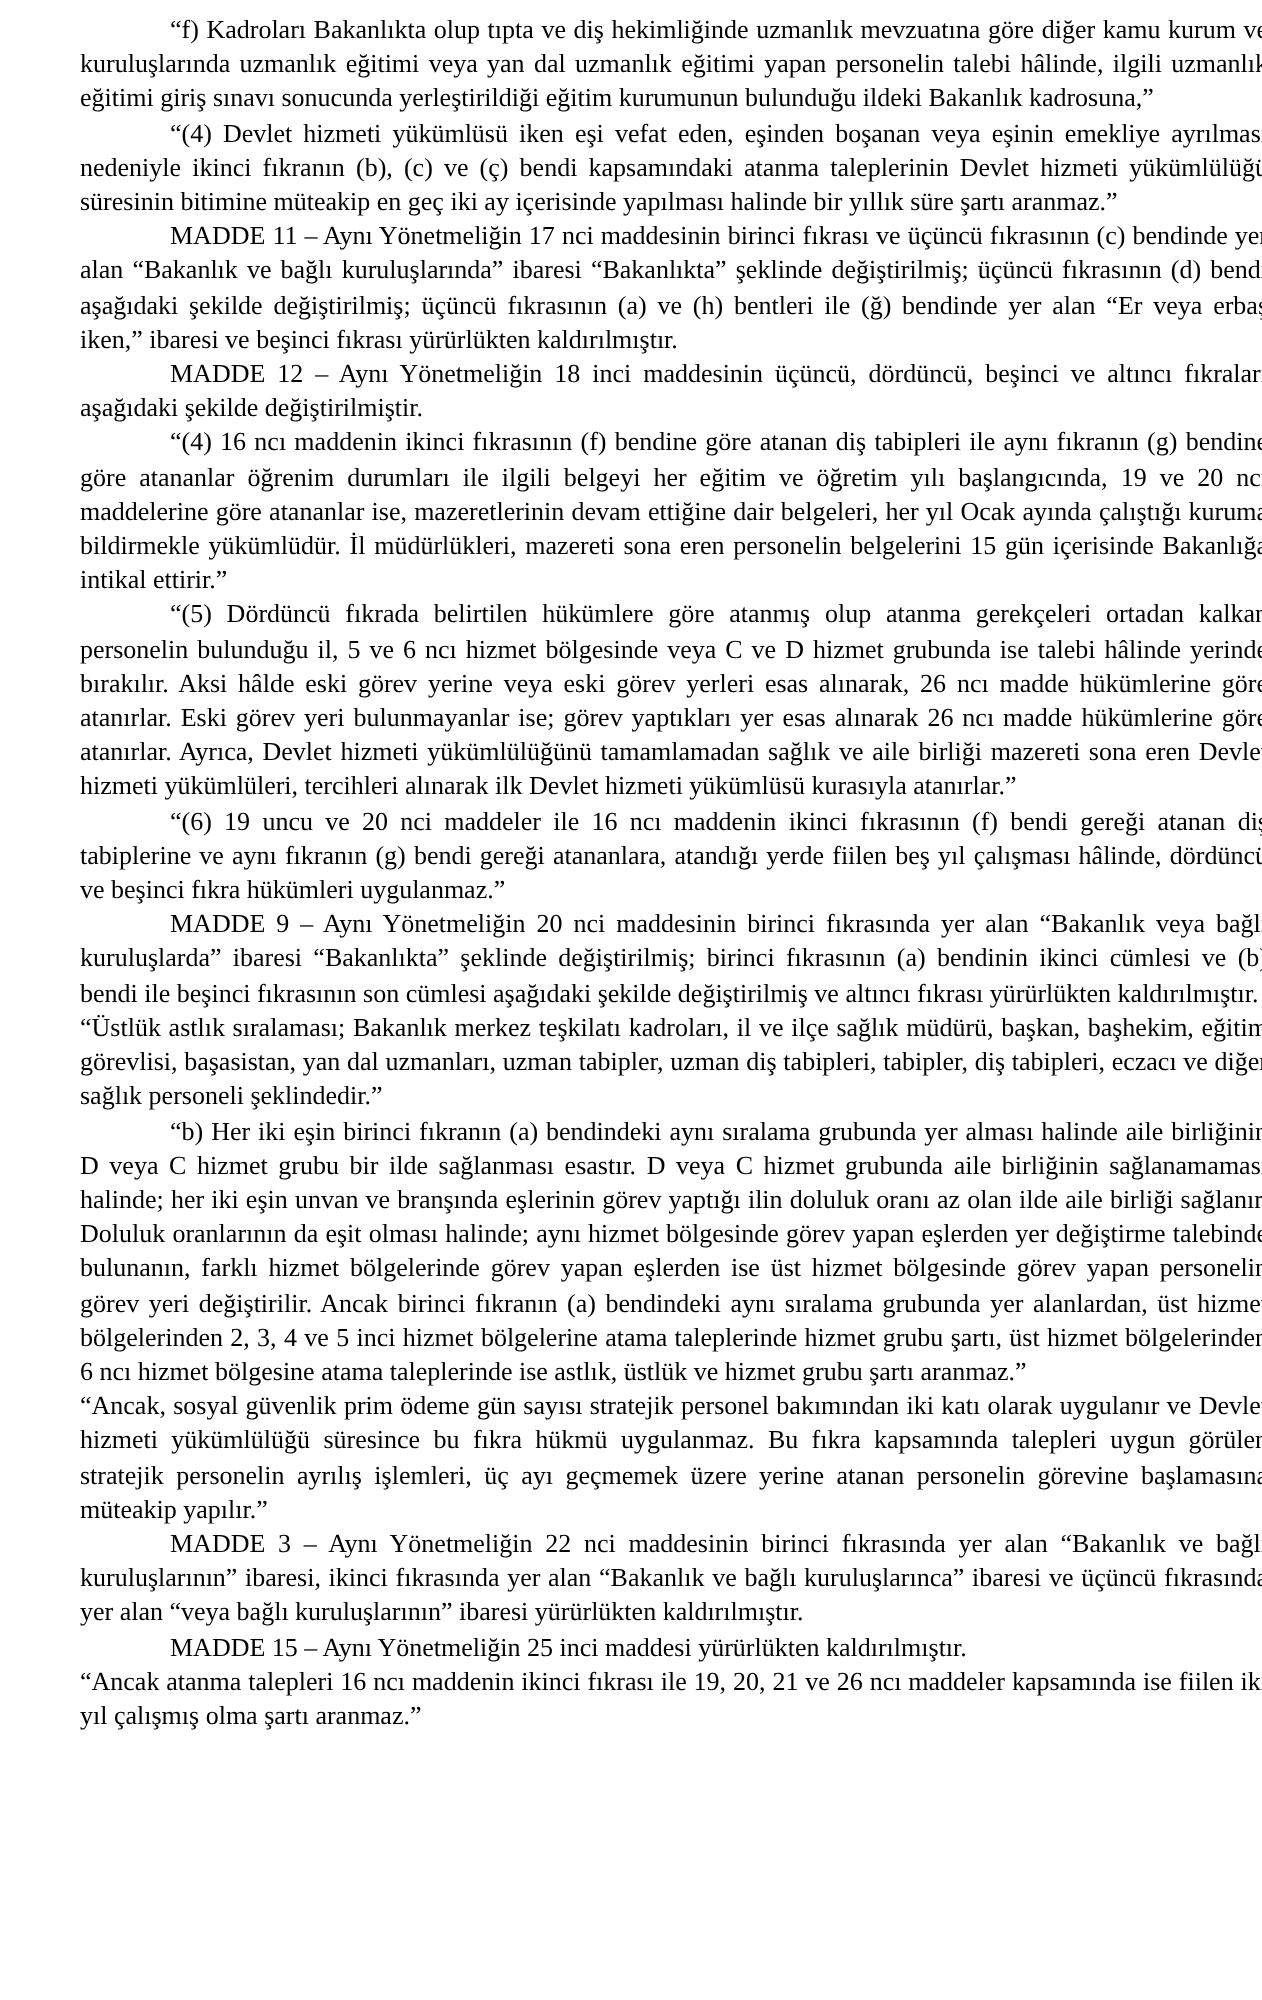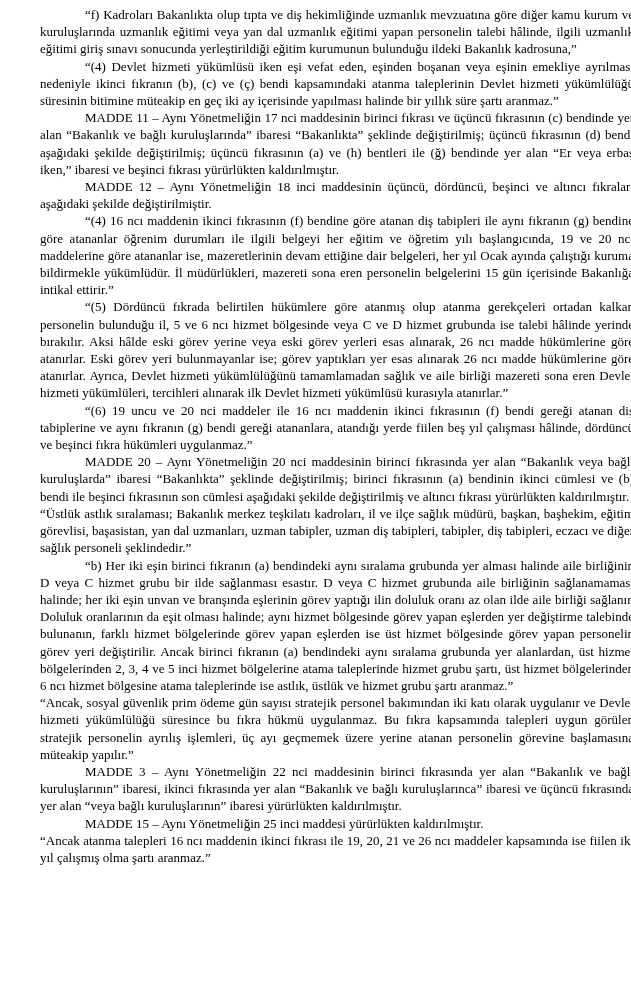--- a/index.html
+++ b/index.html
@@ -37,21 +37,21 @@
 
 <div class="page">
   <div id="document-body">
       <p class="para indent">“f) Kadroları Bakanlıkta olup tıpta ve diş hekimliğinde uzmanlık mevzuatına göre diğer kamu kurum ve kuruluşlarında uzmanlık eğitimi veya yan dal uzmanlık eğitimi yapan personelin talebi hâlinde, ilgili uzmanlık eğitimi giriş sınavı sonucunda yerleştirildiği eğitim kurumunun bulunduğu ildeki Bakanlık kadrosuna,”</p>
       <p class="para indent">“(4) Devlet hizmeti yükümlüsü iken eşi vefat eden, eşinden boşanan veya eşinin emekliye ayrılması nedeniyle ikinci fıkranın (b), (c) ve (ç) bendi kapsamındaki atanma taleplerinin Devlet hizmeti yükümlülüğü süresinin bitimine müteakip en geç iki ay içerisinde yapılması halinde bir yıllık süre şartı aranmaz.”</p>
       <p class="para indent"><span class="madde-label">MADDE 11 –</span> Aynı Yönetmeliğin 17 nci maddesinin birinci fıkrası ve üçüncü fıkrasının (c) bendinde yer alan “Bakanlık ve bağlı kuruluşlarında” ibaresi “Bakanlıkta” şeklinde değiştirilmiş; üçüncü fıkrasının  (d) bendi aşağıdaki şekilde değiştirilmiş; üçüncü fıkrasının (a) ve (h) bentleri ile (ğ) bendinde yer alan “Er veya erbaş iken,” ibaresi ve beşinci fıkrası yürürlükten kaldırılmıştır.</p>
       <p class="para indent"><span class="madde-label">MADDE 12 –</span> Aynı Yönetmeliğin 18 inci maddesinin üçüncü, dördüncü, beşinci ve altıncı fıkraları aşağıdaki şekilde değiştirilmiştir.</p>
       <p class="para indent">“(4) 16 ncı maddenin ikinci fıkrasının (f) bendine göre atanan diş tabipleri ile aynı fıkranın (g) bendine göre atananlar öğrenim durumları ile ilgili belgeyi her eğitim ve öğretim yılı başlangıcında, 19 ve 20 nci maddelerine göre atananlar ise, mazeretlerinin devam ettiğine dair belgeleri, her yıl Ocak ayında çalıştığı kuruma bildirmekle yükümlüdür. İl müdürlükleri, mazereti sona eren personelin belgelerini 15 gün içerisinde Bakanlığa intikal ettirir.”</p>
       <p class="para indent">“(5) Dördüncü fıkrada belirtilen hükümlere göre atanmış olup atanma gerekçeleri ortadan kalkan personelin bulunduğu il, 5 ve 6 ncı hizmet bölgesinde veya C ve D hizmet grubunda ise talebi hâlinde yerinde bırakılır. Aksi hâlde eski görev yerine veya eski görev yerleri esas alınarak, 26 ncı madde hükümlerine göre atanırlar. Eski görev yeri bulunmayanlar ise; görev yaptıkları yer esas alınarak 26 ncı madde hükümlerine göre atanırlar. Ayrıca, Devlet hizmeti yükümlülüğünü tamamlamadan sağlık ve aile birliği mazereti sona eren Devlet hizmeti yükümlüleri, tercihleri alınarak ilk Devlet hizmeti yükümlüsü kurasıyla atanırlar.”</p>
       <p class="para indent">“(6) 19 uncu ve 20 nci maddeler ile 16 ncı maddenin ikinci fıkrasının (f) bendi gereği atanan diş tabiplerine ve aynı fıkranın (g) bendi gereği atananlara, atandığı yerde fiilen beş yıl çalışması hâlinde, dördüncü ve beşinci fıkra hükümleri uygulanmaz.”</p>
-      <p class="para indent"><span class="madde-label">MADDE 20 –</span> Aynı Yönetmeliğin 20 nci maddesinin birinci fıkrasında yer alan “Bakanlık veya bağlı kuruluşlarda” ibaresi “Bakanlıkta” şeklinde değiştirilmiş; birinci fıkrasının (a) bendinin ikinci cümlesi ve (b) bendi ile beşinci fıkrasının son cümlesi aşağıdaki şekilde değiştirilmiş ve altıncı fıkrası yürürlükten kaldırılmıştır.</p>
+      <p class="para indent"><span class="madde-label">MADDE 9 –</span> Aynı Yönetmeliğin 20 nci maddesinin birinci fıkrasında yer alan “Bakanlık veya bağlı kuruluşlarda” ibaresi “Bakanlıkta” şeklinde değiştirilmiş; birinci fıkrasının (a) bendinin ikinci cümlesi ve (b) bendi ile beşinci fıkrasının son cümlesi aşağıdaki şekilde değiştirilmiş ve altıncı fıkrası yürürlükten kaldırılmıştır.</p>
       <p class="para">“Üstlük astlık sıralaması; Bakanlık merkez teşkilatı kadroları, il ve ilçe sağlık müdürü, başkan, başhekim, eğitim görevlisi, başasistan, yan dal uzmanları, uzman tabipler, uzman diş tabipleri, tabipler, diş tabipleri, eczacı ve diğer sağlık personeli şeklindedir.”</p>
       <p class="para indent">“b) Her iki eşin birinci fıkranın (a) bendindeki aynı sıralama grubunda yer alması halinde aile birliğinin D veya C hizmet grubu bir ilde sağlanması esastır. D veya C hizmet grubunda aile birliğinin sağlanamaması halinde; her iki eşin unvan ve branşında eşlerinin görev yaptığı ilin doluluk oranı az olan ilde aile birliği sağlanır. Doluluk oranlarının da eşit olması halinde; aynı hizmet bölgesinde görev yapan eşlerden yer değiştirme talebinde bulunanın, farklı hizmet bölgelerinde görev yapan eşlerden ise üst hizmet bölgesinde görev yapan personelin görev yeri değiştirilir. Ancak birinci fıkranın (a) bendindeki aynı sıralama grubunda yer alanlardan, üst hizmet bölgelerinden 2, 3, 4 ve 5 inci hizmet bölgelerine atama taleplerinde hizmet grubu şartı, üst hizmet bölgelerinden 6 ncı hizmet bölgesine atama taleplerinde ise astlık, üstlük ve hizmet grubu şartı aranmaz.”</p>
       <p class="para">“Ancak, sosyal güvenlik prim ödeme gün sayısı stratejik personel bakımından iki katı olarak uygulanır ve Devlet hizmeti yükümlülüğü süresince bu fıkra hükmü uygulanmaz. Bu fıkra kapsamında talepleri uygun görülen stratejik personelin ayrılış işlemleri, üç ayı geçmemek üzere yerine atanan personelin görevine başlamasına müteakip yapılır.”</p>
       <p class="para indent"><span class="madde-label">MADDE 3 –</span> Aynı Yönetmeliğin 22 nci maddesinin birinci fıkrasında yer alan “Bakanlık ve bağlı kuruluşlarının” ibaresi, ikinci fıkrasında yer alan “Bakanlık ve bağlı kuruluşlarınca” ibaresi ve üçüncü fıkrasında yer alan “veya bağlı kuruluşlarının” ibaresi yürürlükten kaldırılmıştır.</p>
       <p class="para indent"><span class="madde-label">MADDE 15 –</span> Aynı Yönetmeliğin 25 inci maddesi yürürlükten kaldırılmıştır.</p>
       <p class="para">“Ancak atanma talepleri 16 ncı maddenin ikinci fıkrası ile 19, 20, 21 ve 26 ncı maddeler kapsamında ise fiilen iki yıl çalışmış olma şartı aranmaz.”</p>
     </div>
 </div>
 
 </body></html>

